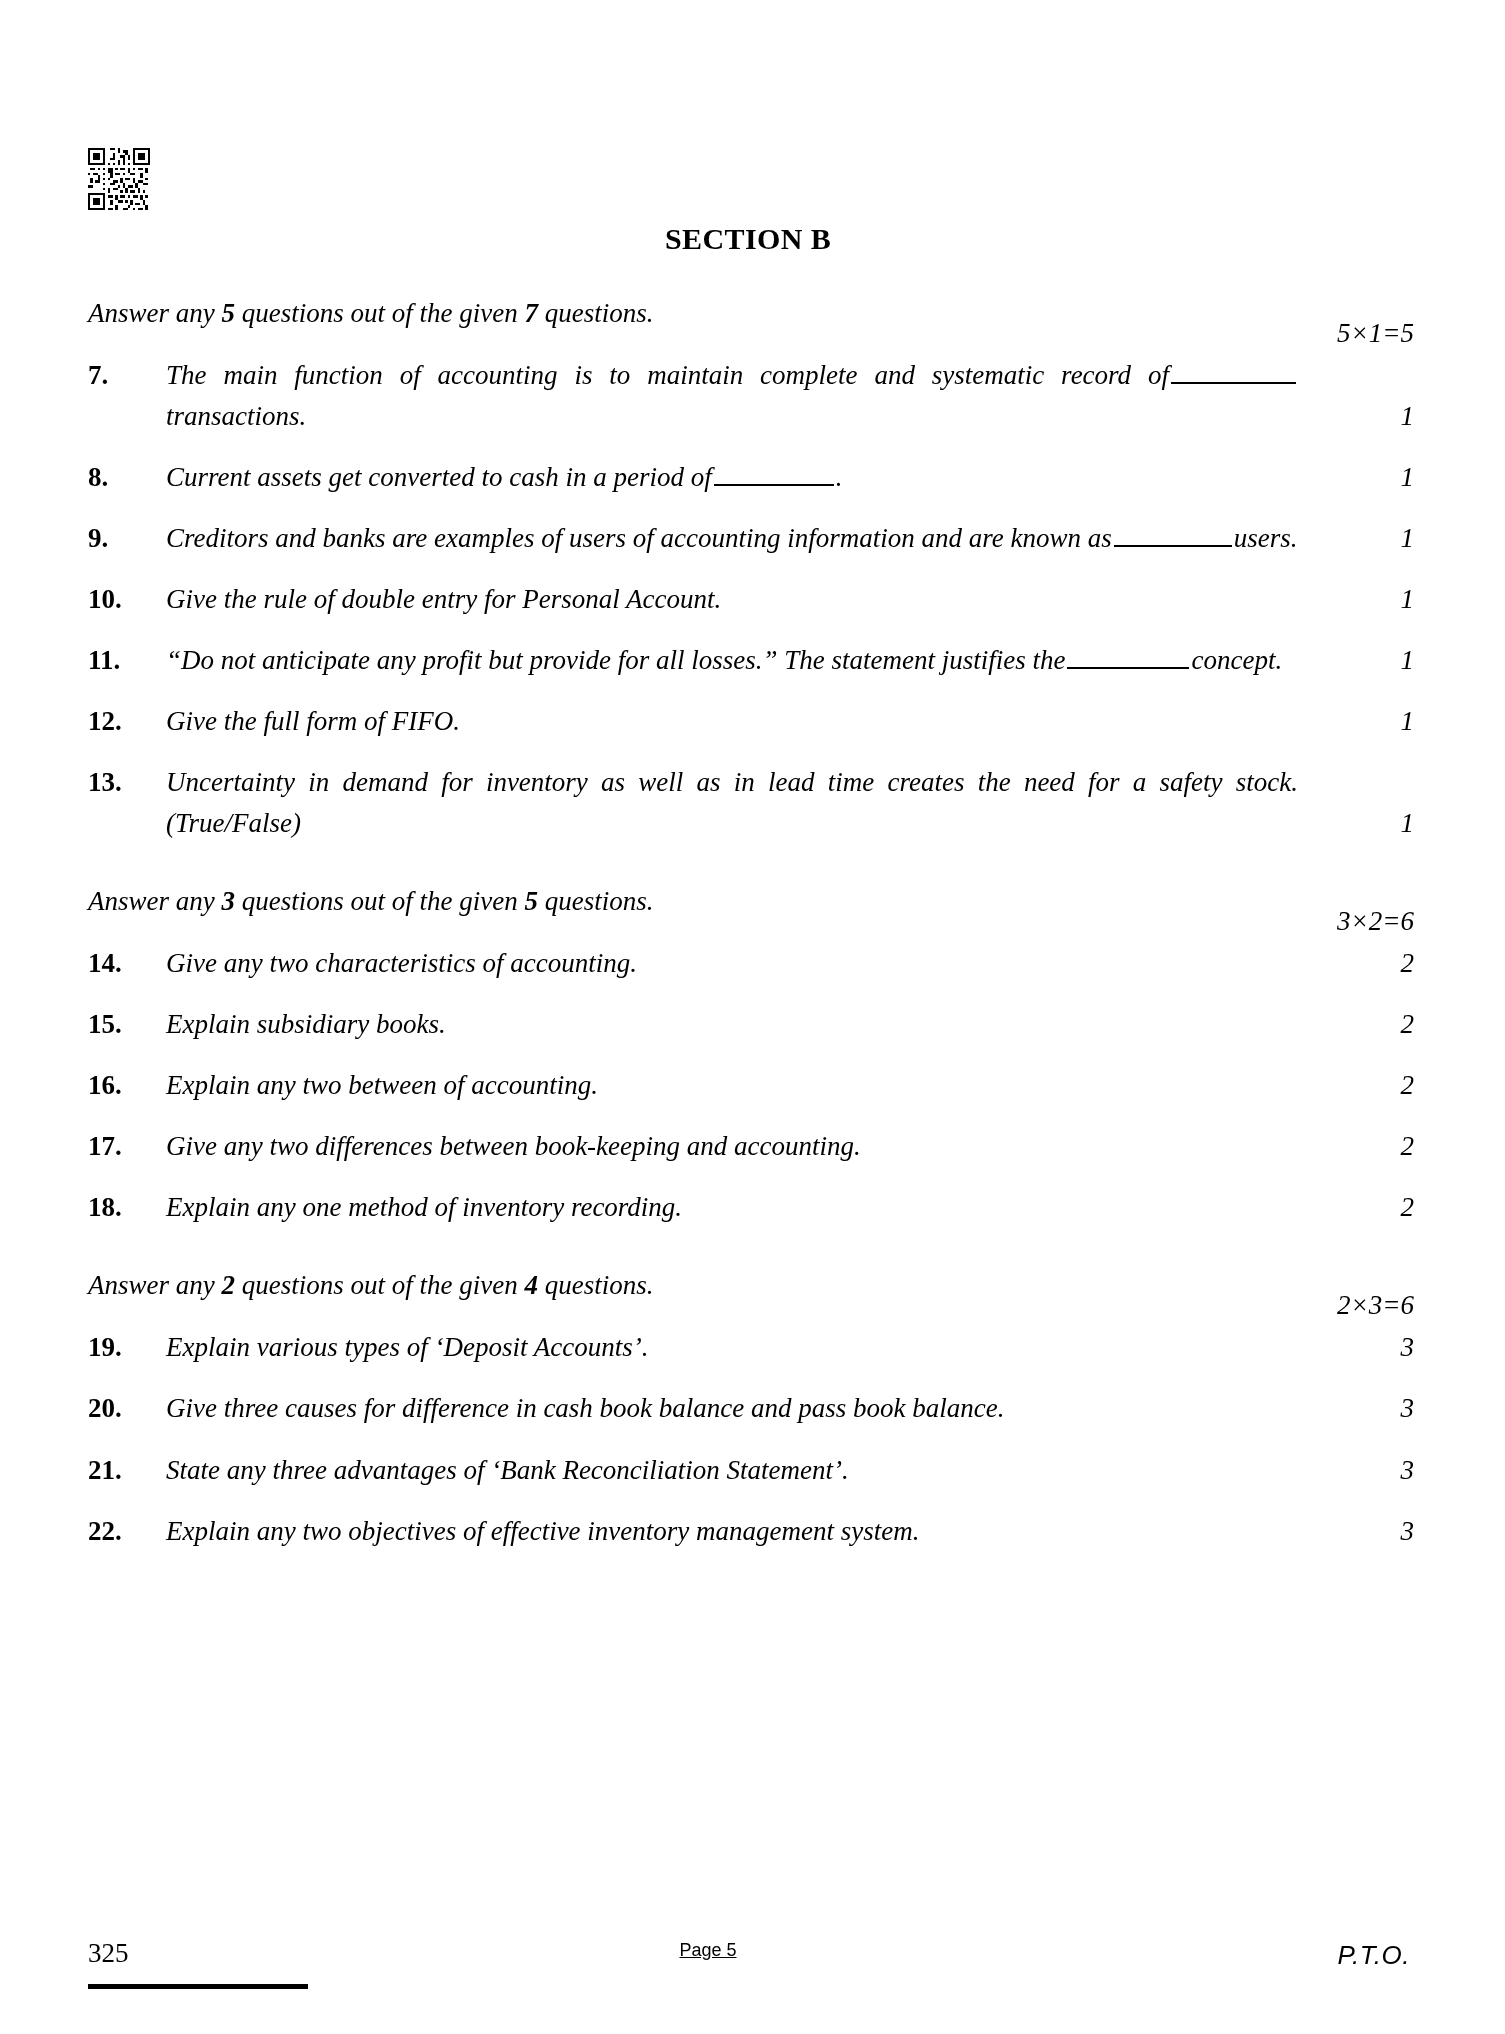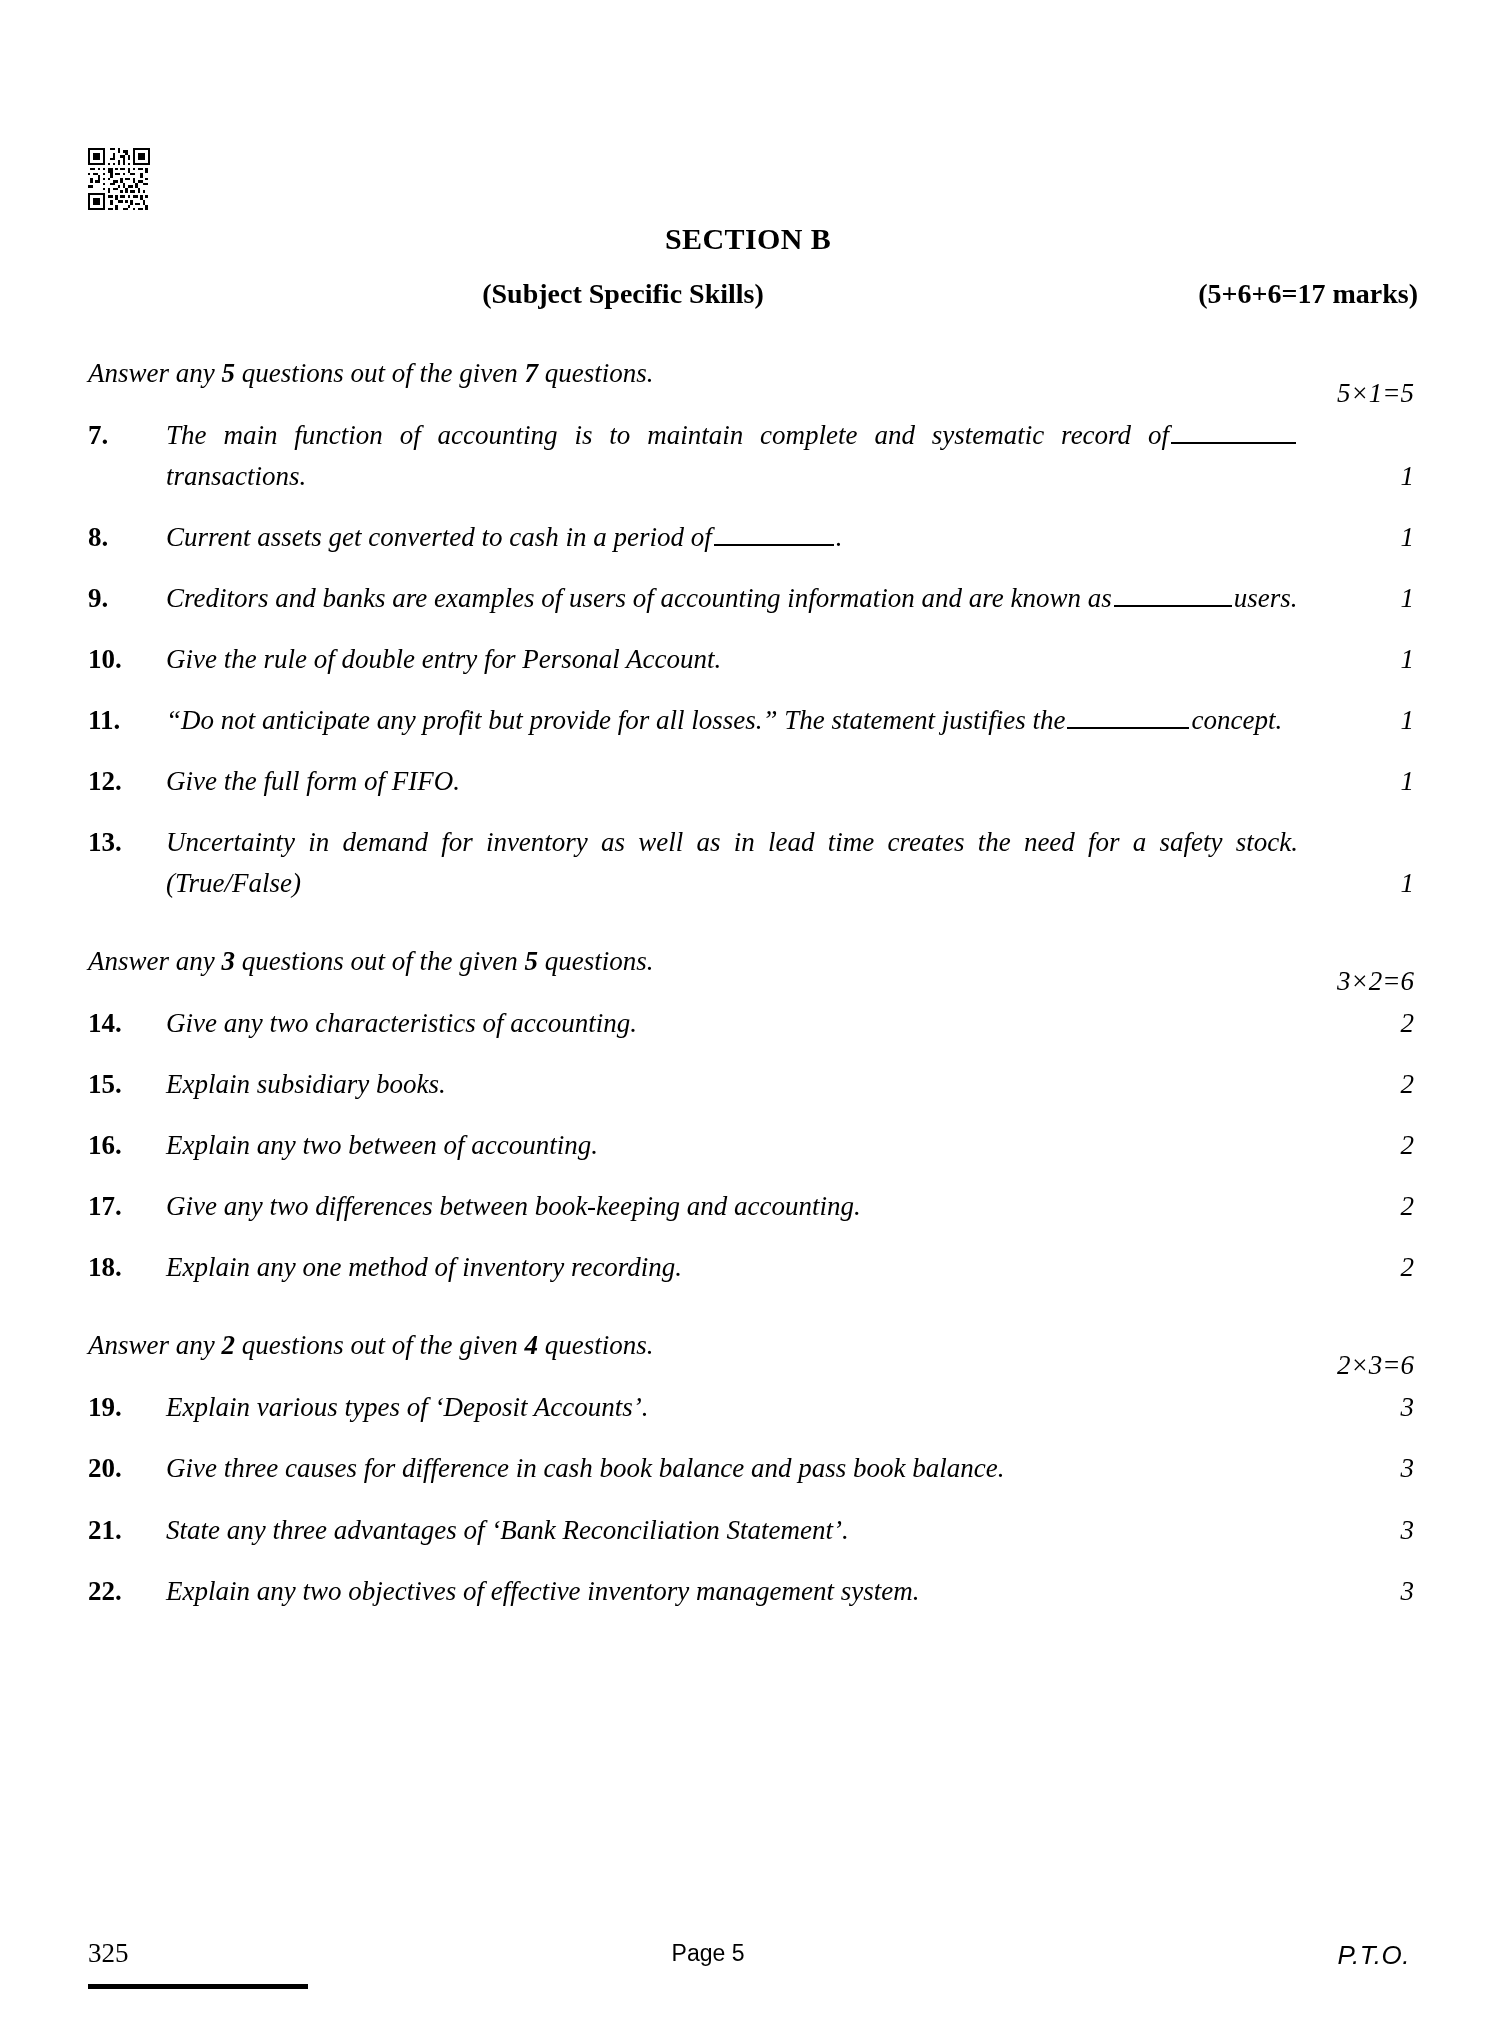--- a/index.html
+++ b/index.html
@@ -162,23 +162,24 @@
     top: 46px;
     width: 220px;
     height: 5px;
     background: #000;
   }
   .footer-page {
     position: absolute;
     left: 0; right: 0;
     top: 2px;
     text-align: center;
-    font-size: 23px;
+    font-size: 18px;
     font-family: "Liberation Sans", "DejaVu Sans", sans-serif;
     padding-right: 90px;
+    text-decoration: underline;
   }
   .footer-pto {
     position: absolute;
     right: 8px; top: 2px;
     font-size: 26px;
     font-style: italic;
     font-family: Liberation Sans, sans-serif;
     letter-spacing: 0.5px;
   }
 </style>
@@ -292,24 +293,20 @@
           <rect x="20" y="24" width="2" height="1"></rect>
         <rect x="23" y="23" width="1" height="2"></rect>
       </g>
     </svg>
   </div>
 
   <div class="content">
 
     <div class="section-title">SECTION B</div>
 
-    <div class="subtitle-row">
-      <div class="subtitle-center">(Subject Specific Skills)</div>
-      <div class="subtitle-marks">(5+6+6=17 marks)</div>
-    </div>
 
     <div class="instruction">
       <span class="ins-text">
         <span>Answer any </span><b>5</b><span> questions out of the given </span><b>7</b><span> questions.</span>
       </span>
       <span class="ins-marks">5×1=5</span>
     </div>
 
     <div class="qgap-md"></div>
 

